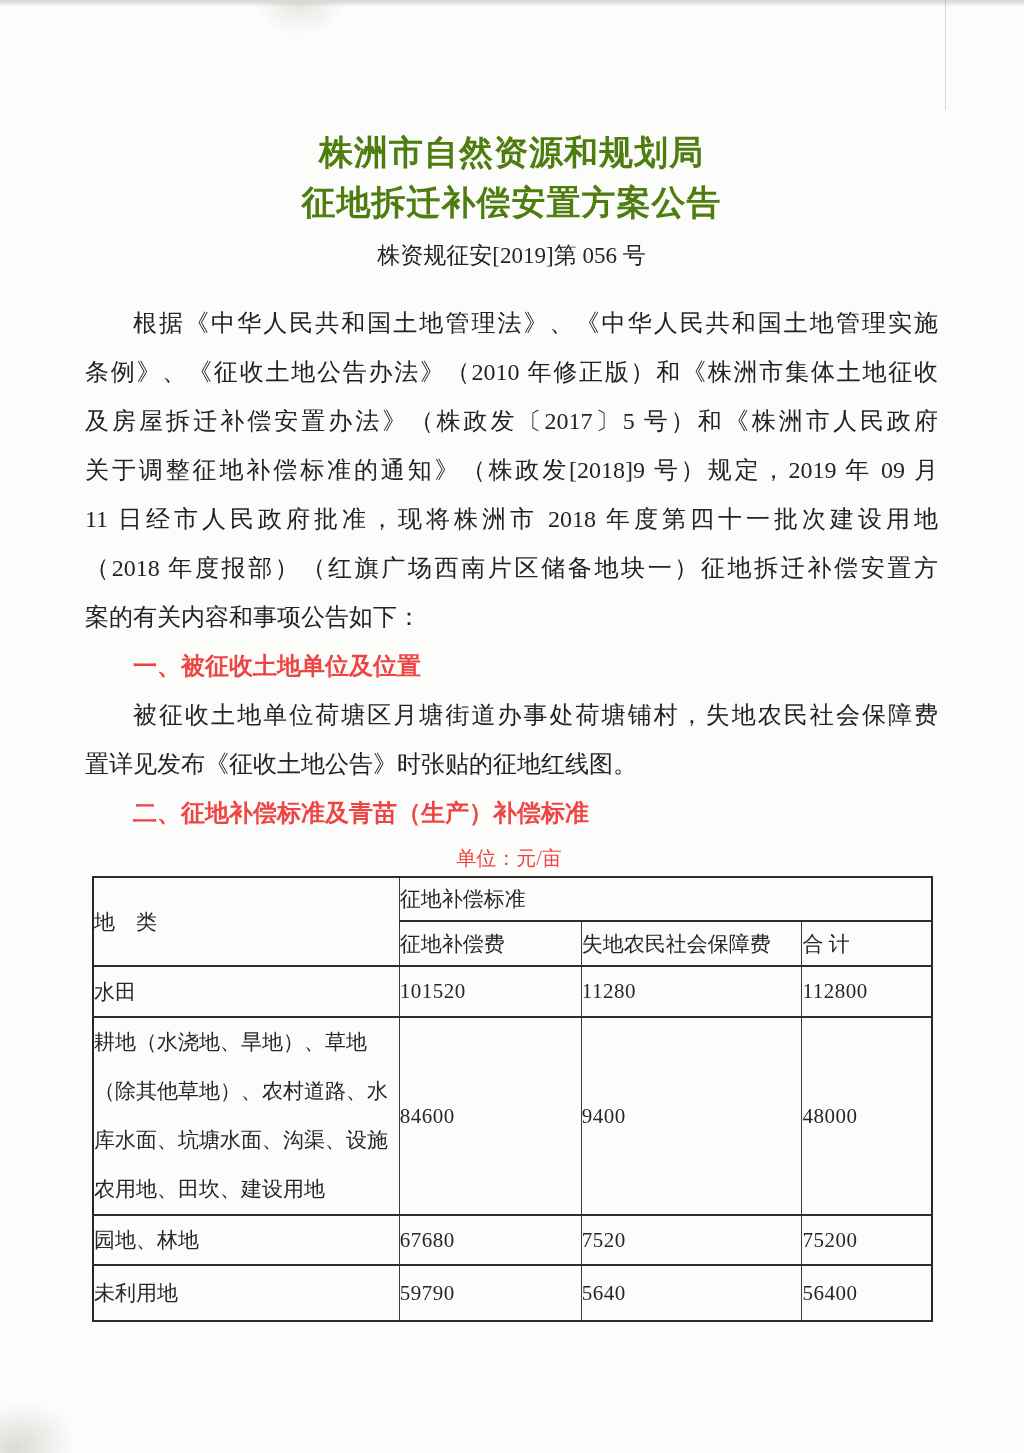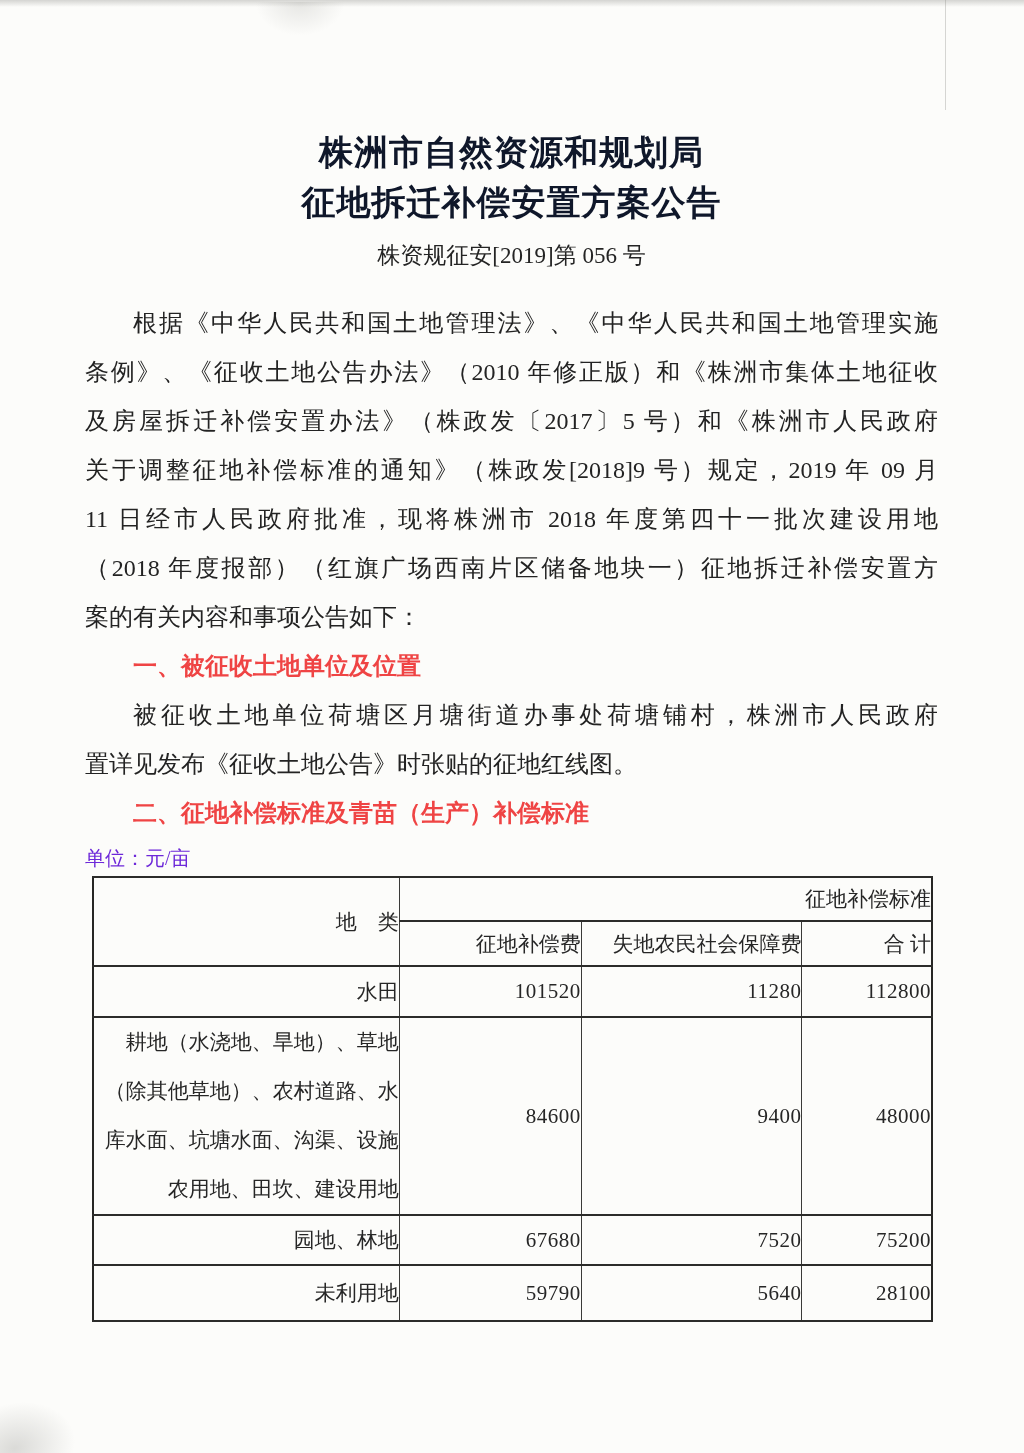--- a/index.html
+++ b/index.html
@@ -37,57 +37,57 @@
   .scan-smudge-bl {
     position: absolute; left: -18px; top: 1395px; width: 95px; height: 70px;
     background: radial-gradient(ellipse at 30% 70%, rgba(130,130,125,0.28), rgba(130,130,125,0) 65%);
     transform: rotate(-15deg);
     pointer-events: none;
   }
   
   .title-line {
     margin: 0; text-align: center;
     font-size: 34px; font-weight: bold; line-height: 50px;
-    color: #0f172a; letter-spacing: 1px;
+    color: #4d7c0f; letter-spacing: 1px;
   }
   .title-line.first { padding-top: 128px; }
   .doc-number {
     margin-top: 8px; text-align: center;
     font-size: 23px; line-height: 40px; color: #242424;
   }
   
   .body-text { margin-top: 14px; }
   .bl {
     margin: 0; font-size: 24px; line-height: 49px; height: 49px;
     overflow: hidden; color: #232323;
   }
   .bl.fill { text-align: justify; text-align-last: justify; }
   .bl.indent { padding-left: 48px; }
   .bl.heading { font-weight: bold; color: #ef4444; }
   
   .unit-label {
     margin-top: 6px; height: 28px;
-    text-align: left; padding-right: 5px;
-    font-size: 20px; line-height: 28px; color: #6d28d9;
+    text-align: center; padding-right: 5px;
+    font-size: 20px; line-height: 28px; color: #ef4444;
   }
   
   table.comp {
     border-collapse: collapse;
     table-layout: fixed;
     width: 841px;
     margin-left: 7px;
     margin-top: 4px;
     background: transparent;
   }
   table.comp td {
     border-left: 1px solid #3a3a38;
     border-right: 1px solid #3a3a38;
     border-top: 2px solid #2c2c2a;
     border-bottom: 2px solid #2c2c2a;
-    text-align: right;
+    text-align: left;
     vertical-align: middle;
     font-size: 21px;
     color: #262626;
     padding: 0;
   }
   table.comp { border: 2px solid #262624; }
   tr.rh-h1 { height: 44px; }
   tr.rh-h2 { height: 45px; }
   tr.rh-r1 { height: 51px; }
   tr.rh-r2 { height: 196px; }
@@ -121,21 +121,21 @@
     <div class="body-text">
       <p class="bl fill indent">根据《中华人民共和国土地管理法》、《中华人民共和国土地管理实施</p>
       <p class="bl fill">条例》、《征收土地公告办法》（2010 年修正版）和《株洲市集体土地征收</p>
       <p class="bl fill">及房屋拆迁补偿安置办法》（株政发〔2017〕5 号）和《株洲市人民政府</p>
       <p class="bl fill">关于调整征地补偿标准的通知》（株政发[2018]9 号）规定，2019 年 09 月</p>
       <p class="bl fill">11 日经市人民政府批准，现将株洲市 2018 年度第四十一批次建设用地</p>
       <p class="bl fill">（2018 年度报部）（红旗广场西南片区储备地块一）征地拆迁补偿安置方</p>
       <p class="bl">案的有关内容和事项公告如下：</p>
 
       <p class="bl heading indent">一、被征收土地单位及位置</p>
-      <p class="bl fill indent">被征收土地单位荷塘区月塘街道办事处荷塘铺村，株洲市人民政府</p>
+      <p class="bl fill indent">被征收土地单位荷塘区月塘街道办事处荷塘铺村，失地农民社会保障费</p>
       <p class="bl">置详见发布《征收土地公告》时张贴的征地红线图。</p>
 
       <p class="bl heading indent">二、征地补偿标准及青苗（生产）补偿标准</p>
     </div>
 
     <div class="unit-label">单位：元/亩</div>
 
     <table class="comp">
       <colgroup>
         <col style="width:36.5%">
@@ -168,19 +168,19 @@
       <tr class="rh-r3">
         <td>园地、林地</td>
         <td class="num">67680</td>
         <td class="num">7520</td>
         <td class="num">75200</td>
       </tr>
       <tr class="rh-r4">
         <td>未利用地</td>
         <td class="num">59790</td>
         <td class="num">5640</td>
-        <td class="num">28100</td>
+        <td class="num">56400</td>
       </tr>
     </tbody>
       </table>
 
   </div>
 </div>
 
 </body></html>

